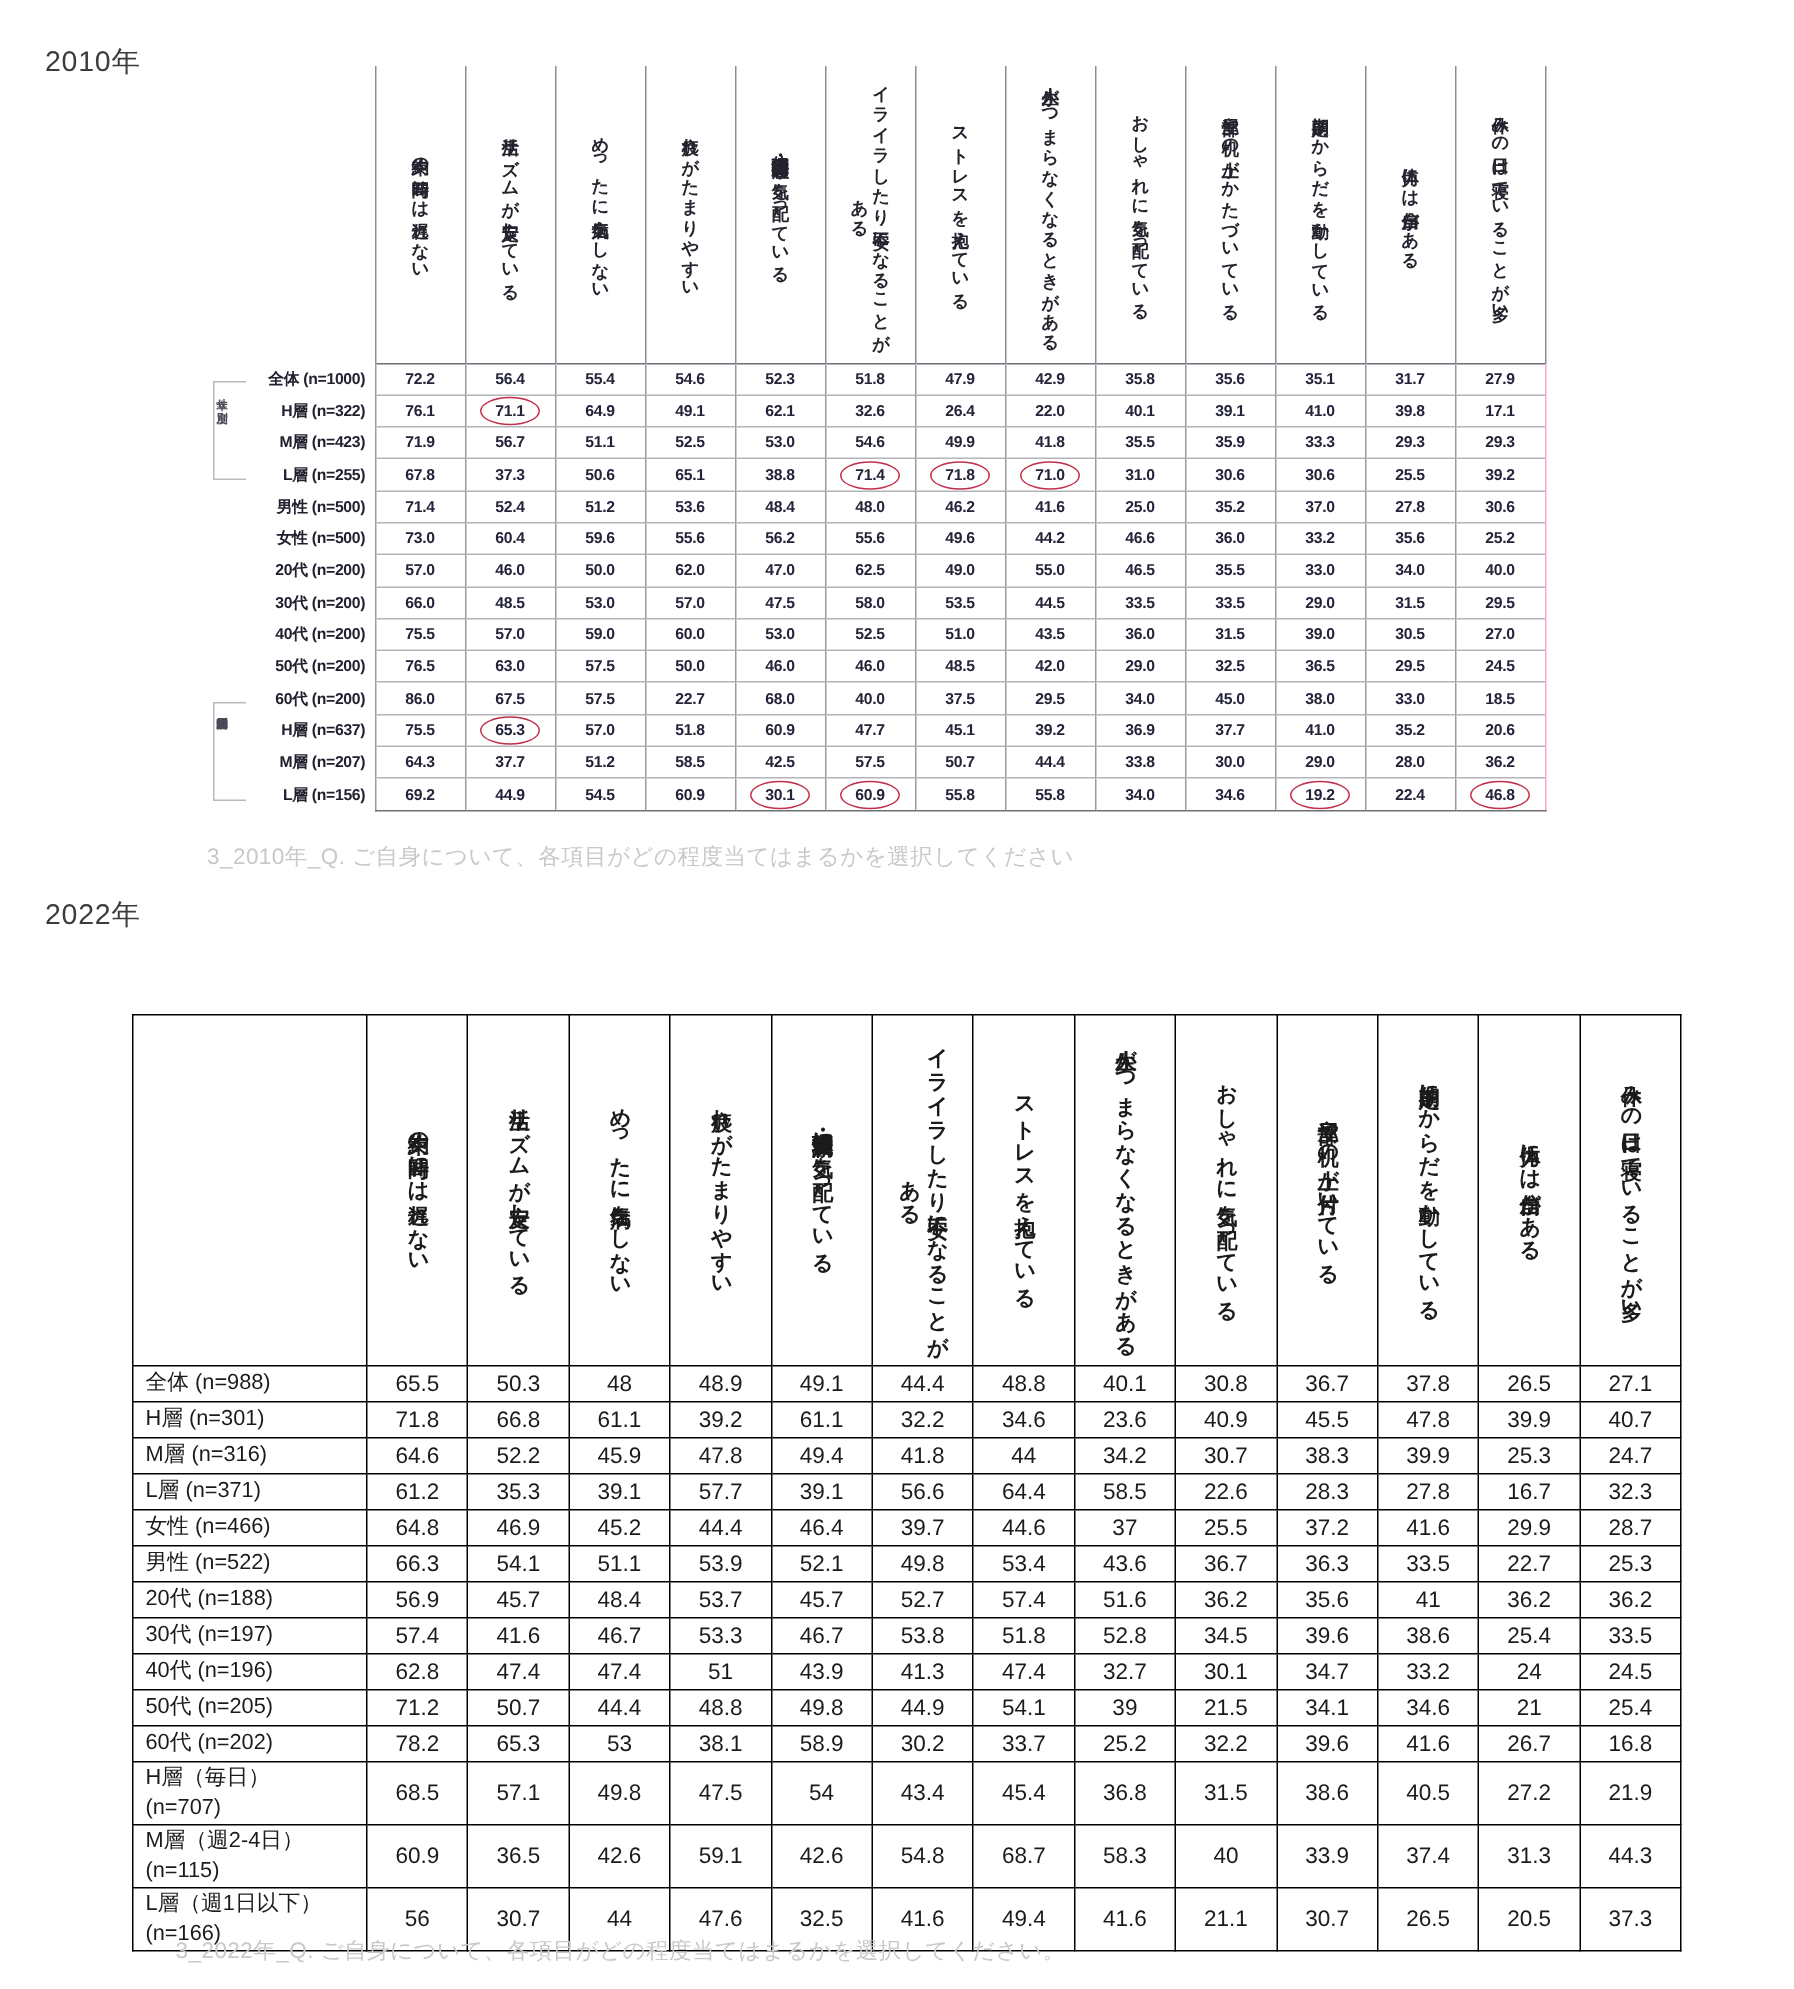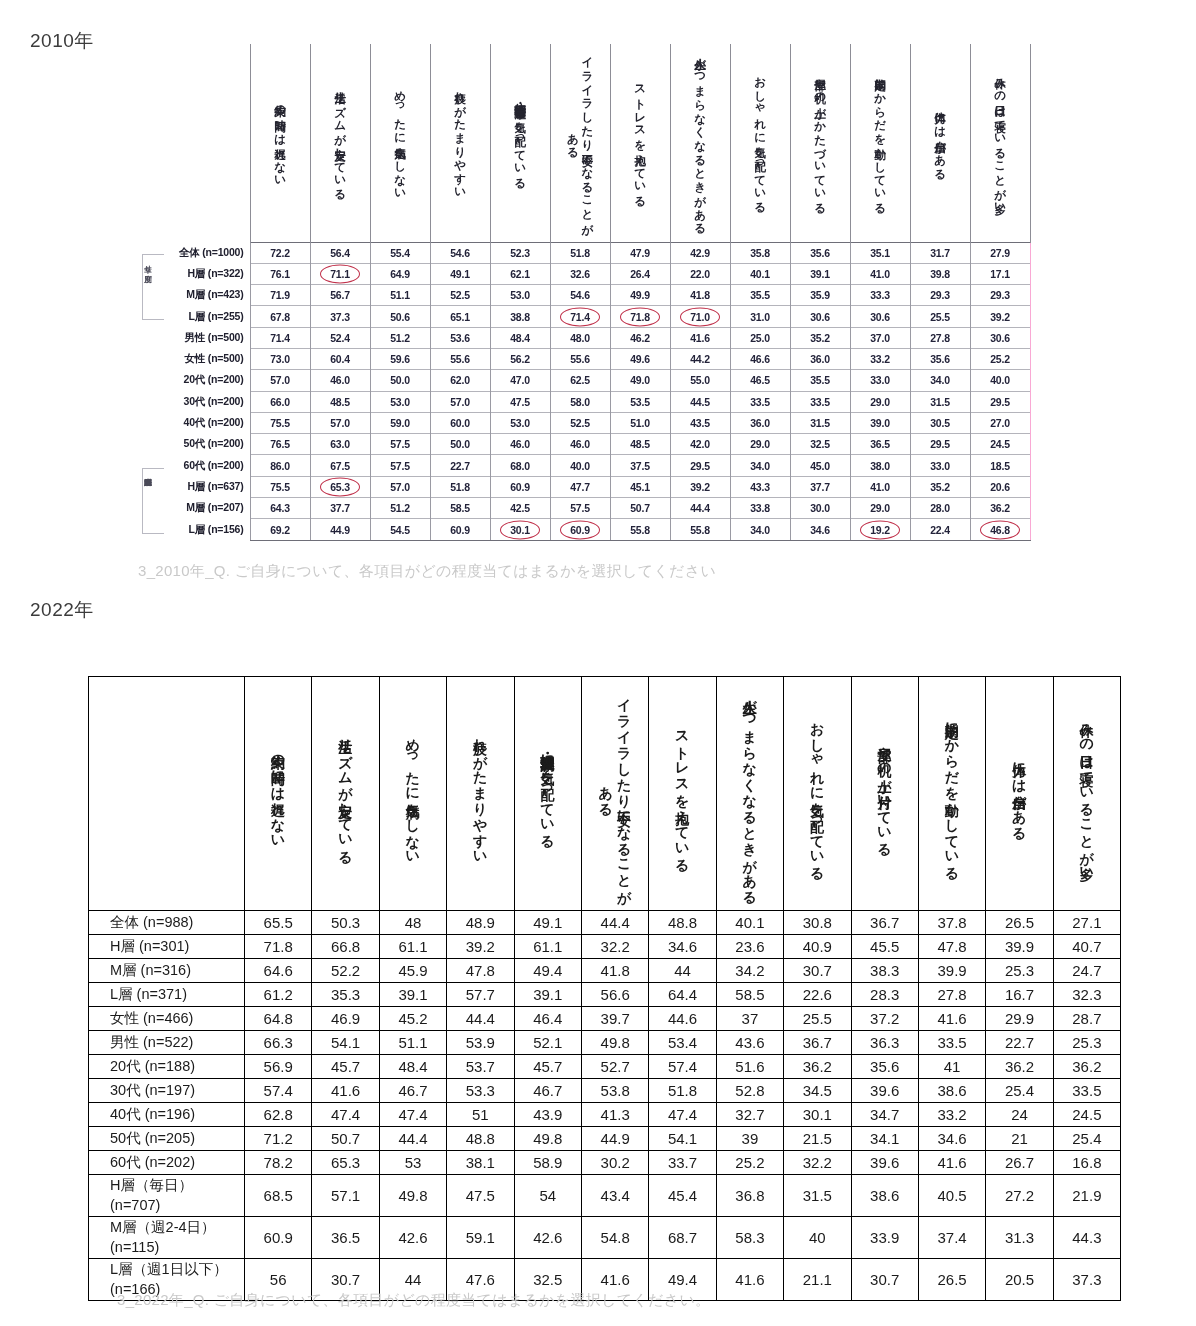--- a/index.html
+++ b/index.html
@@ -160,21 +160,21 @@
     display: inline-block;
     white-space: pre-wrap;
     font-family: "DejaVu Sans", sans-serif;
     color: #1b1b1b;
   }
   .t2022 tbody tr { height: 24px; }
   .t2022 tbody tr.tall { height: 42px; }
   .t2022 tbody td { font-size: 15px; }
   .t2022 tbody td.rowlabel {
     text-align: left;
-    padding-left: 21px;
+    padding-left: 8px;
     font-size: 14.5px;
     white-space: pre-line;
     line-height: 1.35;
   }
 </style>
 </head>
 <body>
 
 <div class="section-title" id="title-2010">2010年</div>
 
@@ -382,21 +382,21 @@
         <tr>
           <td class="rowlabel">H層 (n=637)</td>
           <td>75.5</td>
           <td>65.3<span class="circle"></span></td>
           <td>57.0</td>
           <td>51.8</td>
           <td>60.9</td>
           <td>47.7</td>
           <td>45.1</td>
           <td>39.2</td>
-          <td>43.3</td>
+          <td>36.9</td>
           <td>37.7</td>
           <td>41.0</td>
           <td>35.2</td>
           <td>20.6</td>
         </tr>
         <tr>
           <td class="rowlabel">M層 (n=207)</td>
           <td>64.3</td>
           <td>37.7</td>
           <td>51.2</td>

